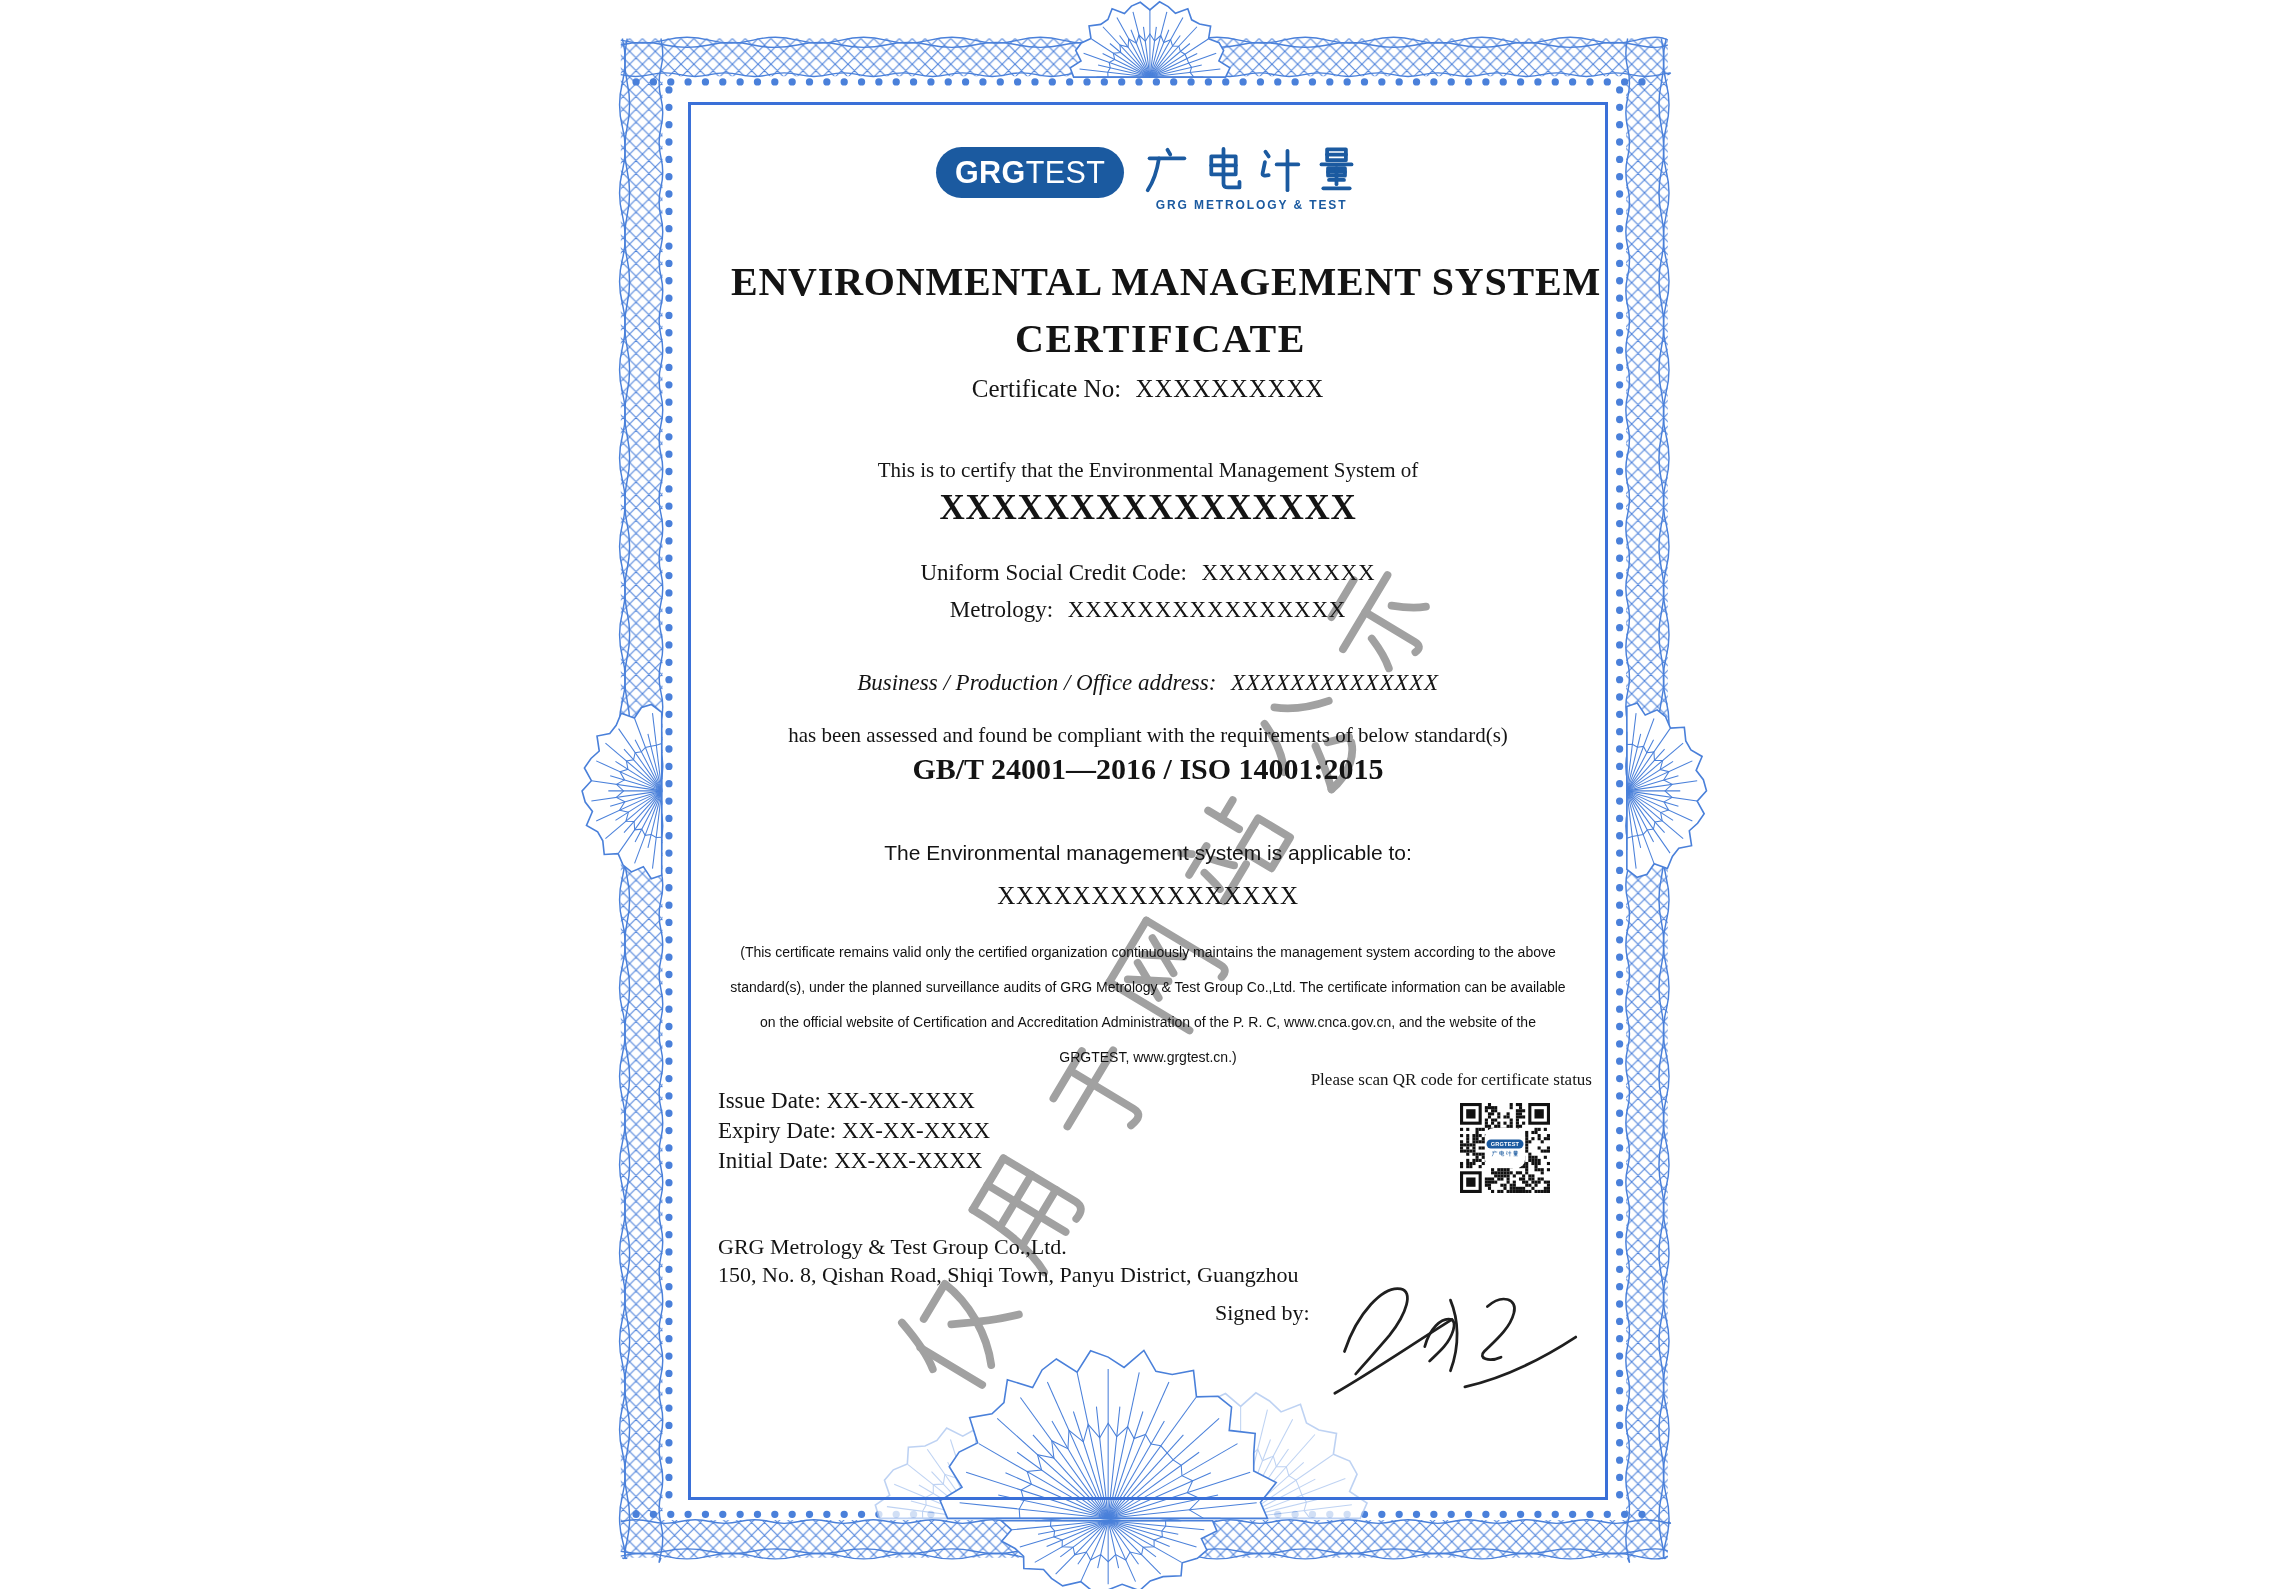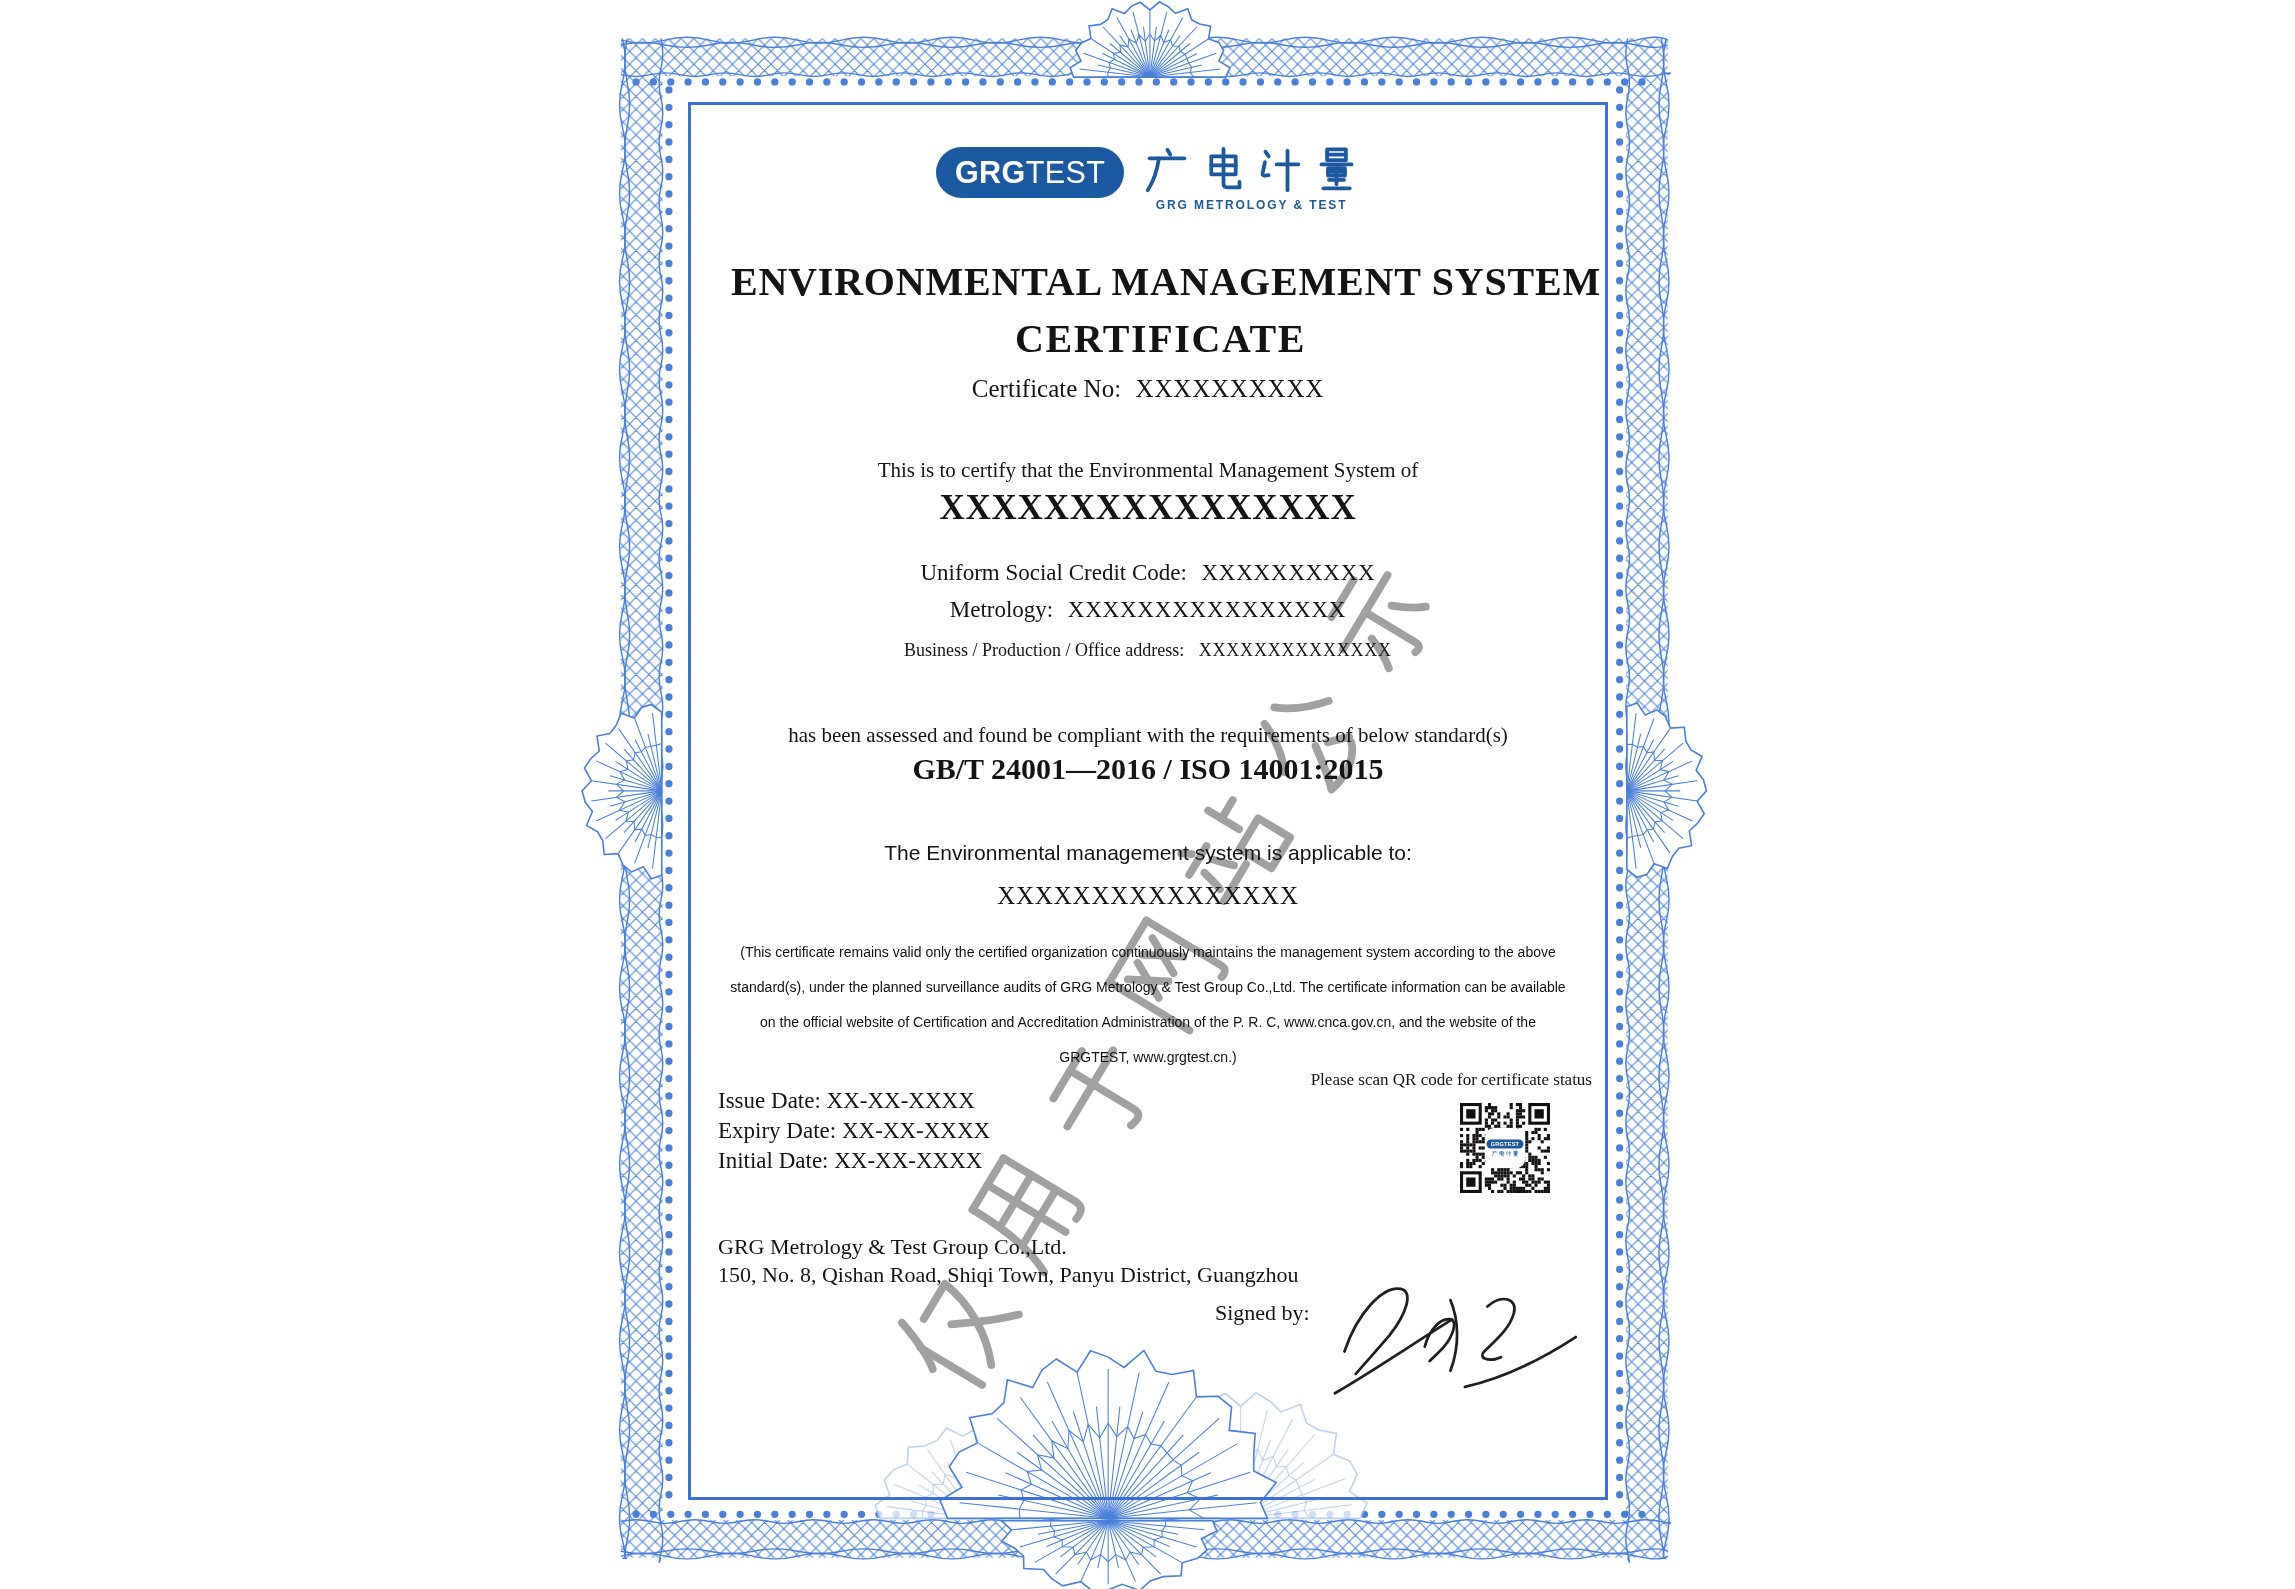--- a/index.html
+++ b/index.html
@@ -19,21 +19,21 @@
   .cnrow{display:flex;gap:9.6px;align-items:flex-end;}
   .logo-caption{font-family:"Liberation Sans","DejaVu Sans",sans-serif;font-weight:bold;font-size:12px;
                 letter-spacing:1.9px;color:#1b5aa0;}
   .t1{top:153px;font-size:40px;font-weight:bold;letter-spacing:0.8px;margin-left:36px;}
   .t2{top:210px;font-size:40px;font-weight:bold;letter-spacing:1.6px;margin-left:25px;}
   .certno{top:270px;font-size:25px;}
   .certify{top:353px;font-size:21px;}
   .org{top:383px;font-size:35px;font-weight:bold;letter-spacing:0.8px;}
   .uscc{top:455px;font-size:23px;}
   .domi{top:492px;font-size:23px;}
-  .addr{top:535px;font-size:18px;}
+  .addr{top:565px;font-size:23px;font-style:italic;}
   .assessed{top:618px;font-size:21px;}
   .standards{top:647px;font-size:30px;font-weight:bold;}
   .applic{top:736px;font-size:21px;font-family:"Liberation Sans","DejaVu Sans",sans-serif;}
   .applicval{top:777px;font-size:25px;letter-spacing:0.8px;}
   .disclaimer{top:830px;font-size:14px;font-family:"Liberation Sans","DejaVu Sans",sans-serif;line-height:35px;color:#111;}
   .val{margin-left:14.5px;letter-spacing:0.8px;}
   .qrcap{position:absolute;right:13px;top:965px;font-size:17px;}
   .dates{position:absolute;left:27px;top:981px;font-size:23px;line-height:30px;text-align:left;}
   .qrbox{position:absolute;left:769px;top:998px;width:90px;height:90px;}
   .qrbadge{position:absolute;left:50%;top:50%;transform:translate(-50%,-50%);width:37px;height:37px;background:#fff;

